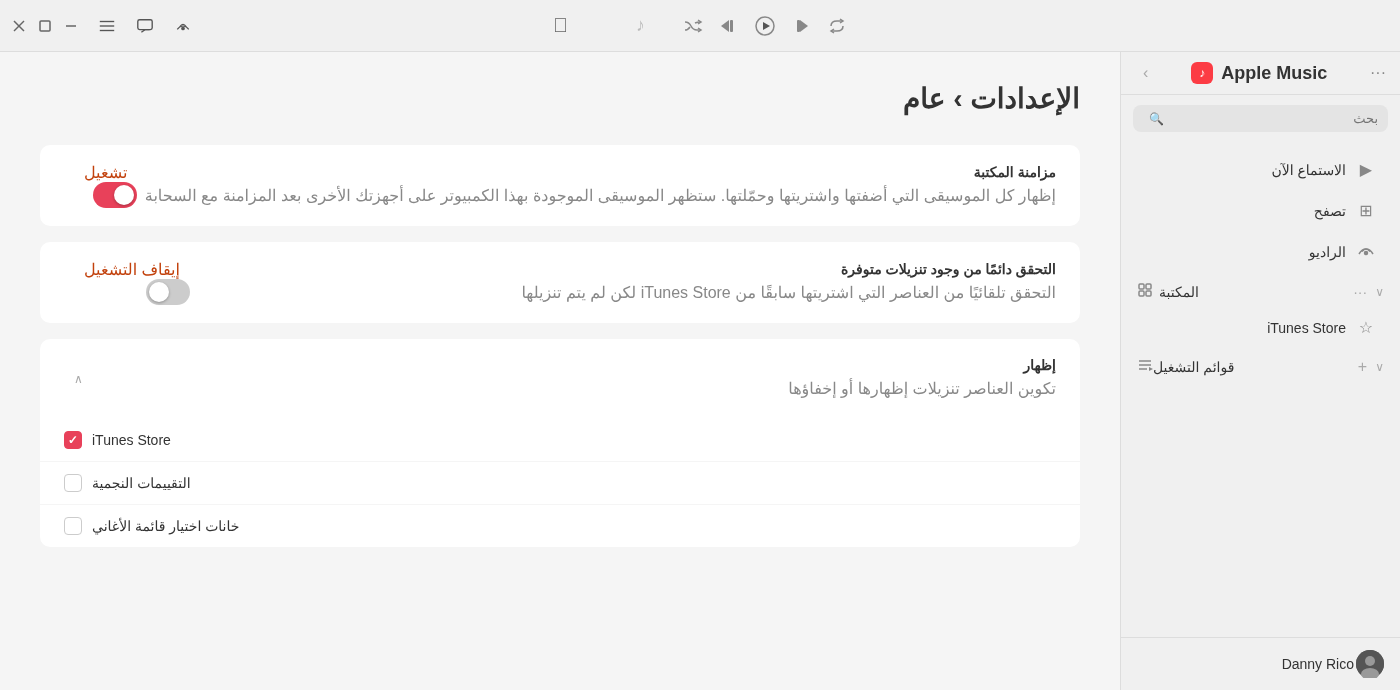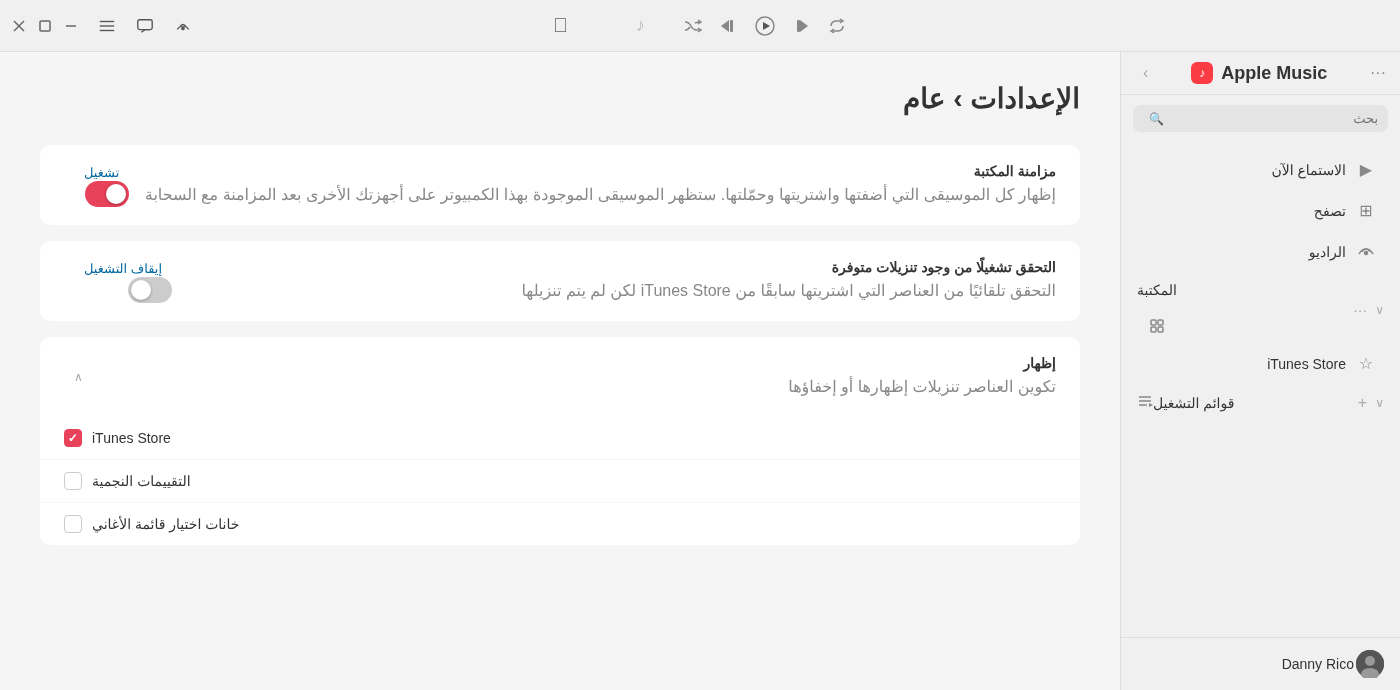--- a/index.html
+++ b/index.html
@@ -137,22 +137,22 @@
       transition: left 0.2s;
     }
     .toggle.on .toggle-knob {
       left: 21px;
     }
     .toggle.off .toggle-knob {
       left: 3px;
     }
 
     .toggle-label {
-      font-size: 13px;
-      color: #0369a1;
+      font-size: 16px;
+      color: #c2410c;
       margin-right: 10px;
     }
 
     
     .section-header-row {
       display: flex;
       align-items: center;
       justify-content: space-between;
       padding: 18px 24px;
       direction: rtl;
@@ -448,21 +448,21 @@
           <div class="toggle on">
             <div class="toggle-knob"></div>
           </div>
         </div>
       </div>
     </div>
 
     <div class="settings-section">
       <div class="settings-row">
         <div class="settings-row-text">
-          <div class="settings-row-title">التحقق تشغيلًا من وجود تنزيلات متوفرة</div>
+          <div class="settings-row-title">التحقق دائمًا من وجود تنزيلات متوفرة</div>
           <div class="settings-row-desc">التحقق تلقائيًا من العناصر التي اشتريتها سابقًا من iTunes Store لكن لم يتم تنزيلها</div>
         </div>
         <div class="settings-row-control">
           <span class="toggle-label">إيقاف التشغيل</span>
           <div class="toggle off">
             <div class="toggle-knob"></div>
           </div>
         </div>
       </div>
     </div>
@@ -539,21 +539,21 @@
           </span>
           <span class="sidebar-item-label">الراديو</span>
         </div>
       </div>
 
       <div class="sidebar-section-header">
         <div style="display:flex; gap:8px; align-items:center;">
           <span style="color:#aaa; cursor:pointer; font-size:12px;">∨</span>
           <span style="color:#aaa; cursor:pointer; font-size:14px;">···</span>
         </div>
-        <div style="display:flex; align-items:center; gap:20px;flex-direction:column;">
+        <div style="display:flex; align-items:center; gap:6px;">
           <span class="sidebar-item-label">المكتبة</span>
           <span style="color:#888;">
             <svg width="16" height="16" viewBox="0 0 16 16" fill="none" stroke="#888" stroke-width="1.5">
               <rect x="2" y="2" width="5" height="5" rx="1"></rect>
               <rect x="9" y="2" width="5" height="5" rx="1"></rect>
               <rect x="2" y="9" width="5" height="5" rx="1"></rect>
               <rect x="9" y="9" width="5" height="5" rx="1"></rect>
             </svg>
           </span>
         </div>

